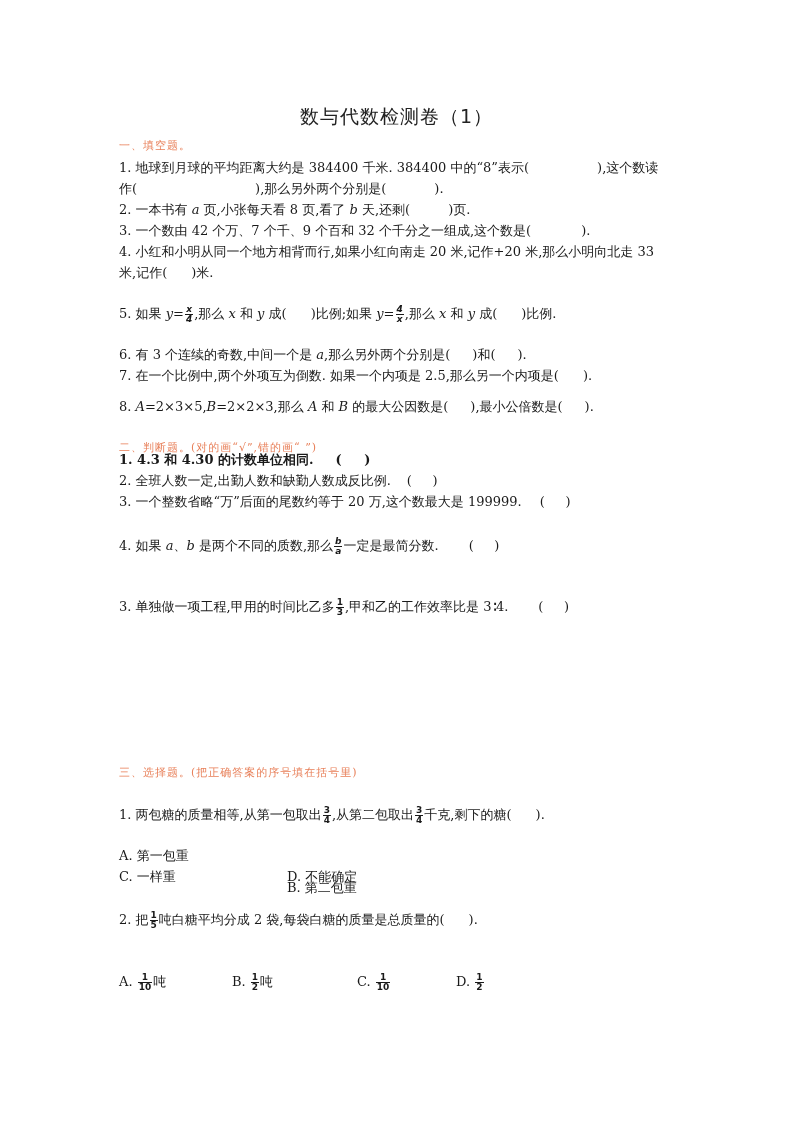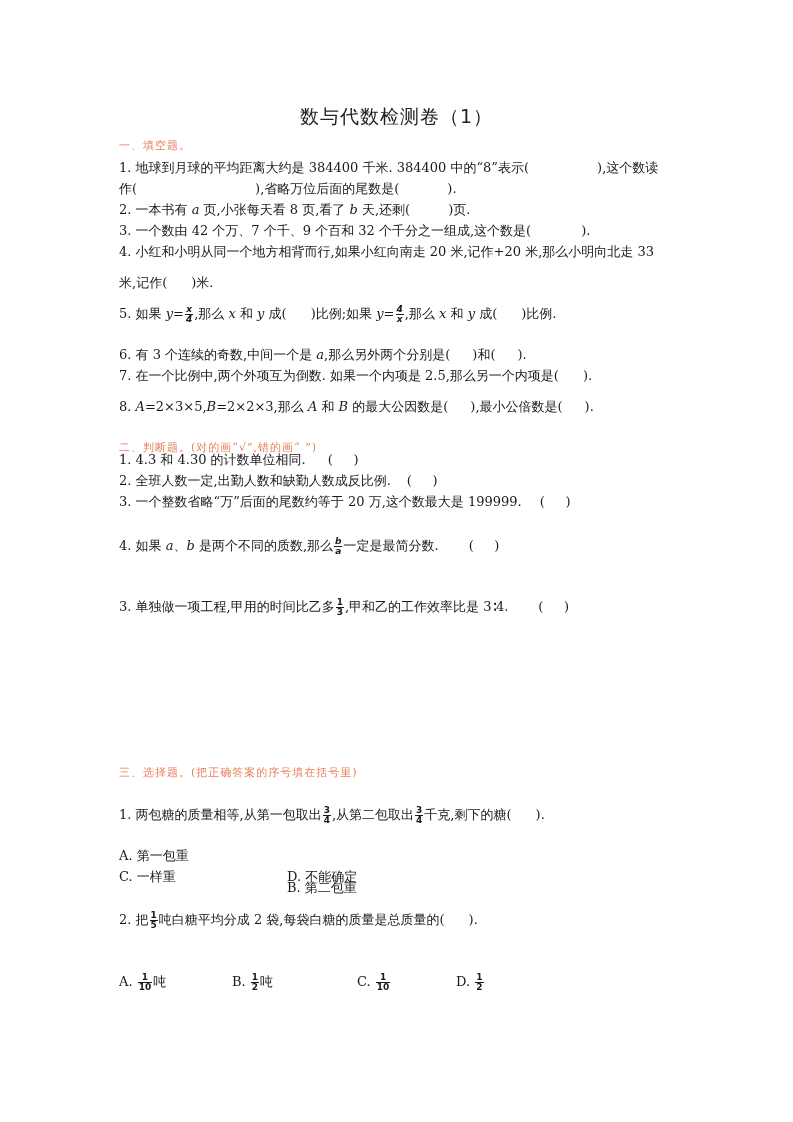--- a/index.html
+++ b/index.html
@@ -33,33 +33,33 @@
 <body>
 
 <div class="abs title">数与代数检测卷（1）</div>
 
 <div class="abs sec" style="top:138px;">一、填空题。</div>
 
 <div class="abs line" style="top:160px;">
   <span>1. 地球到月球的平均距离大约是 384400 千米. 384400 中的“8”表示(</span><span class="blank" style="width:68px;"></span><span>),这个数读</span>
 </div>
 <div class="abs line" style="top:181px;">
-  <span>作(</span><span class="blank" style="width:118px;"></span><span>),省略万位后面的尾数是(</span><span class="blank" style="width:48px;"></span><span>).</span>
+  <span>作(</span><span class="blank" style="width:118px;"></span><span>),那么另外两个分别是(</span><span class="blank" style="width:48px;"></span><span>).</span>
 </div>
 
 <div class="abs line" style="top:202px;">
   <span>2. 一本书有 </span><span class="it">a</span><span> 页,小张每天看 8 页,看了 </span><span class="it">b</span><span> 天,还剩(</span><span class="blank" style="width:38px;"></span><span>)页.</span>
 </div>
 
 <div class="abs line" style="top:223px;">
   <span>3. 一个数由 42 个万、7 个千、9 个百和 32 个千分之一组成,这个数是(</span><span class="blank" style="width:50px;"></span><span>).</span>
 </div>
 
 <div class="abs line" style="top:244px;">4. 小红和小明从同一个地方相背而行,如果小红向南走 20 米,记作+20 米,那么小明向北走 33</div>
-<div class="abs line" style="top:275px;">
+<div class="abs line" style="top:265px;">
   <span>米,记作(</span><span class="blank" style="width:24px;"></span><span>)米.</span>
 </div>
 
 <div class="abs line" style="top:305px;">
   <span>5. 如果 </span><span class="it">y</span><span>=</span><span class="frac it"><span class="num">x</span><span class="den">4</span></span><span>,那么 </span><span class="it">x</span><span> 和 </span><span class="it">y</span><span> 成(</span><span class="blank" style="width:24px;"></span><span>)比例;如果 </span><span class="it">y</span><span>=</span><span class="frac it"><span class="num">4</span><span class="den">x</span></span><span>,那么 </span><span class="it">x</span><span> 和 </span><span class="it">y</span><span> 成(</span><span class="blank" style="width:24px;"></span><span>)比例.</span>
 </div>
 
 <div class="abs line" style="top:347px;">
   <span>6. 有 3 个连续的奇数,中间一个是 </span><span class="it">a</span><span>,那么另外两个分别是(</span><span class="blank" style="width:22px;"></span><span>)和(</span><span class="blank" style="width:22px;"></span><span>).</span>
 </div>
@@ -67,21 +67,21 @@
 <div class="abs line" style="top:368px;">
   <span>7. 在一个比例中,两个外项互为倒数. 如果一个内项是 2.5,那么另一个内项是(</span><span class="blank" style="width:24px;"></span><span>).</span>
 </div>
 
 <div class="abs line" style="top:399px;">
   <span>8. </span><span class="it">A</span><span>=2×3×5,</span><span class="it">B</span><span>=2×2×3,那么 </span><span class="it">A</span><span> 和 </span><span class="it">B</span><span> 的最大公因数是(</span><span class="blank" style="width:22px;"></span><span>),最小公倍数是(</span><span class="blank" style="width:22px;"></span><span>).</span>
 </div>
 
 <div class="abs sec" style="top:440px;">二、判断题。(对的画“√”,错的画“  ”)</div>
 
-<div class="abs line" style="top:452px;">
+<div class="abs line" style="top:452px;font-weight:bold;">
   <span>1. 4.3 和 4.30 的计数单位相同.</span><span style="display:inline-block;width:22px;"></span><span style="white-space:pre;">(     )</span>
 </div>
 <div class="abs line" style="top:473px;text-align:center;">
   <span>2. 全班人数一定,出勤人数和缺勤人数成反比例.</span><span style="display:inline-block;width:16px;"></span><span style="white-space:pre;">(     )</span>
 </div>
 <div class="abs line" style="top:494px;">
   <span>3. 一个整数省略“万”后面的尾数约等于 20 万,这个数最大是 199999.</span><span style="display:inline-block;width:18px;"></span><span style="white-space:pre;">(     )</span>
 </div>
 
 <div class="abs line" style="top:537px;">

